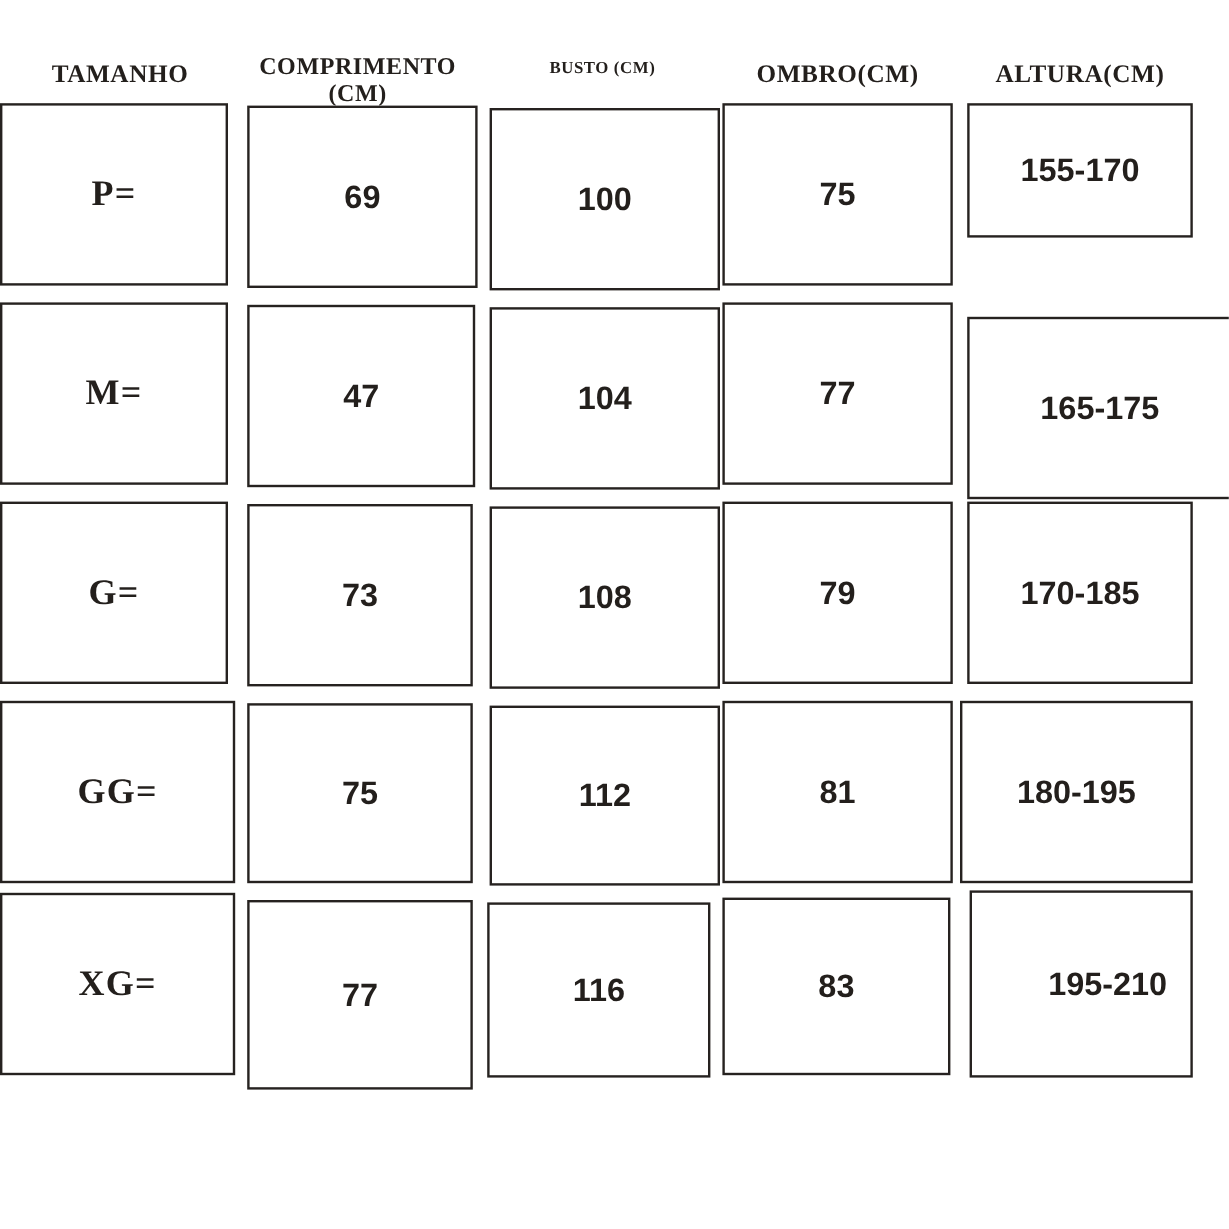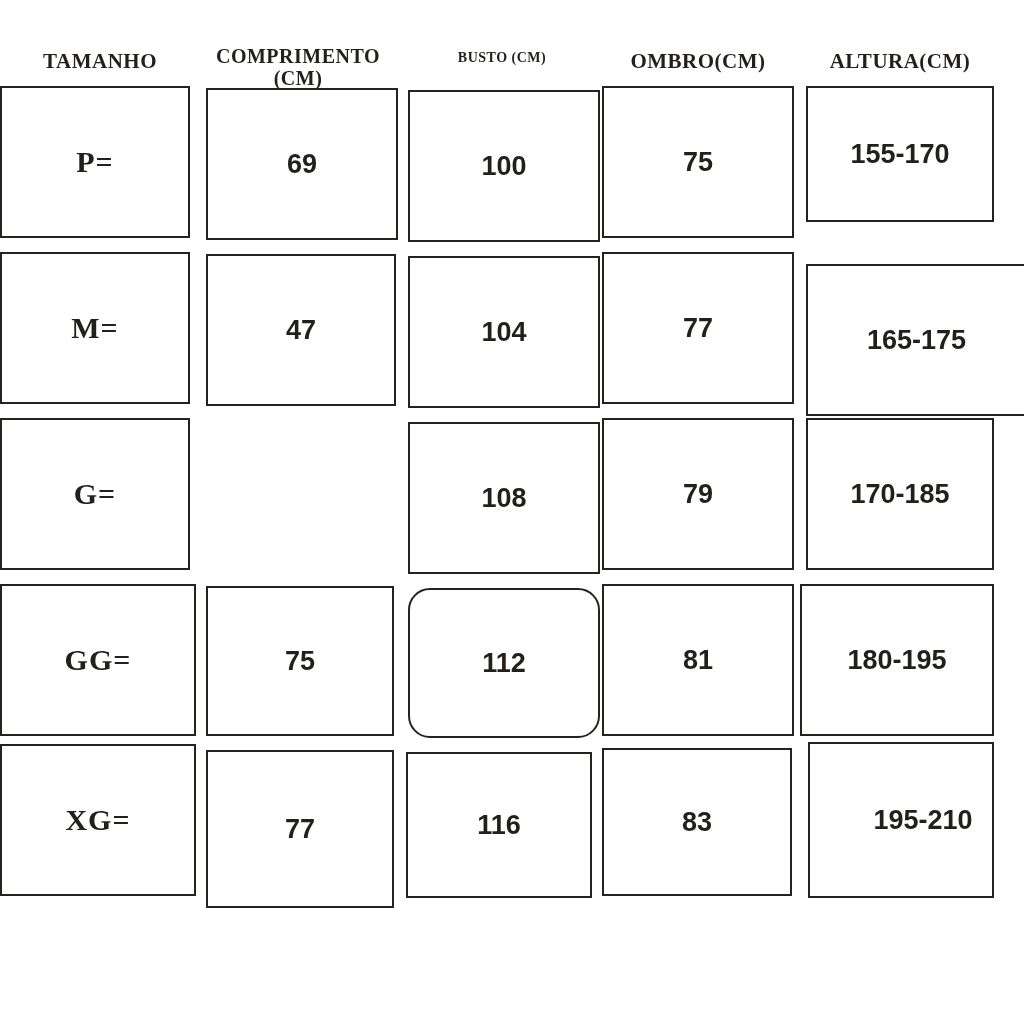--- a/index.html
+++ b/index.html
@@ -92,21 +92,21 @@
   </div>
   <div class="cell val" style="left:206px; top:88px; width:192px; height:152px;">
     <span>69</span>
   </div>
   <div class="cell val" style="left:408px; top:90px; width:192px; height:152px;">
     <span>100</span>
   </div>
   <div class="cell val" style="left:602px; top:86px; width:192px; height:152px;">
     <span>75</span>
   </div>
-  <div class="cell range" style="left:806px; top:86px; width:188px; height:136px;">
+  <div class="cell range" style="left:806px; top:86px; width:188px; height:112px;">
     <span>155-170</span>
   </div>
 
   <div class="cell size-col" style="left:0px; top:252px; width:190px; height:152px;">
     <span>M=</span>
   </div>
   <div class="cell val" style="left:206px; top:254px; width:190px; height:152px;">
     <span>47</span>
   </div>
   <div class="cell val" style="left:408px; top:256px; width:192px; height:152px;">
@@ -115,37 +115,40 @@
   <div class="cell val" style="left:602px; top:252px; width:192px; height:152px;">
     <span>77</span>
   </div>
   <div class="cell range" style="left:806px; top:264px; width:221px; height:152px;align-items:center;">
     <span>165-175</span>
   </div>
 
   <div class="cell size-col" style="left:0px; top:418px; width:190px; height:152px;">
     <span>G=</span>
   </div>
+  <div class="cell val" style="left:206px; top:420px; width:188px; height:152px;">
+    <span>73</span>
+  </div>
   <div class="cell val" style="left:408px; top:422px; width:192px; height:152px;">
     <span>108</span>
   </div>
   <div class="cell val" style="left:602px; top:418px; width:192px; height:152px;">
     <span>79</span>
   </div>
   <div class="cell range" style="left:806px; top:418px; width:188px; height:152px;">
     <span>170-185</span>
   </div>
 
   <div class="cell size-col" style="left:0px; top:584px; width:196px; height:152px;">
     <span>GG=</span>
   </div>
   <div class="cell val" style="left:206px; top:586px; width:188px; height:150px;">
     <span>75</span>
   </div>
-  <div class="cell val" style="left:408px; top:588px; width:192px; height:150px;border-radius:22px;">
+  <div class="cell val" style="left:408px; top:588px; width:192px; height:150px;">
     <span>112</span>
   </div>
   <div class="cell val" style="left:602px; top:584px; width:192px; height:152px;">
     <span>81</span>
   </div>
   <div class="cell range" style="left:800px; top:584px; width:194px; height:152px;">
     <span>180-195</span>
   </div>
 
   <div class="cell size-col" style="left:0px; top:744px; width:196px; height:152px;">

